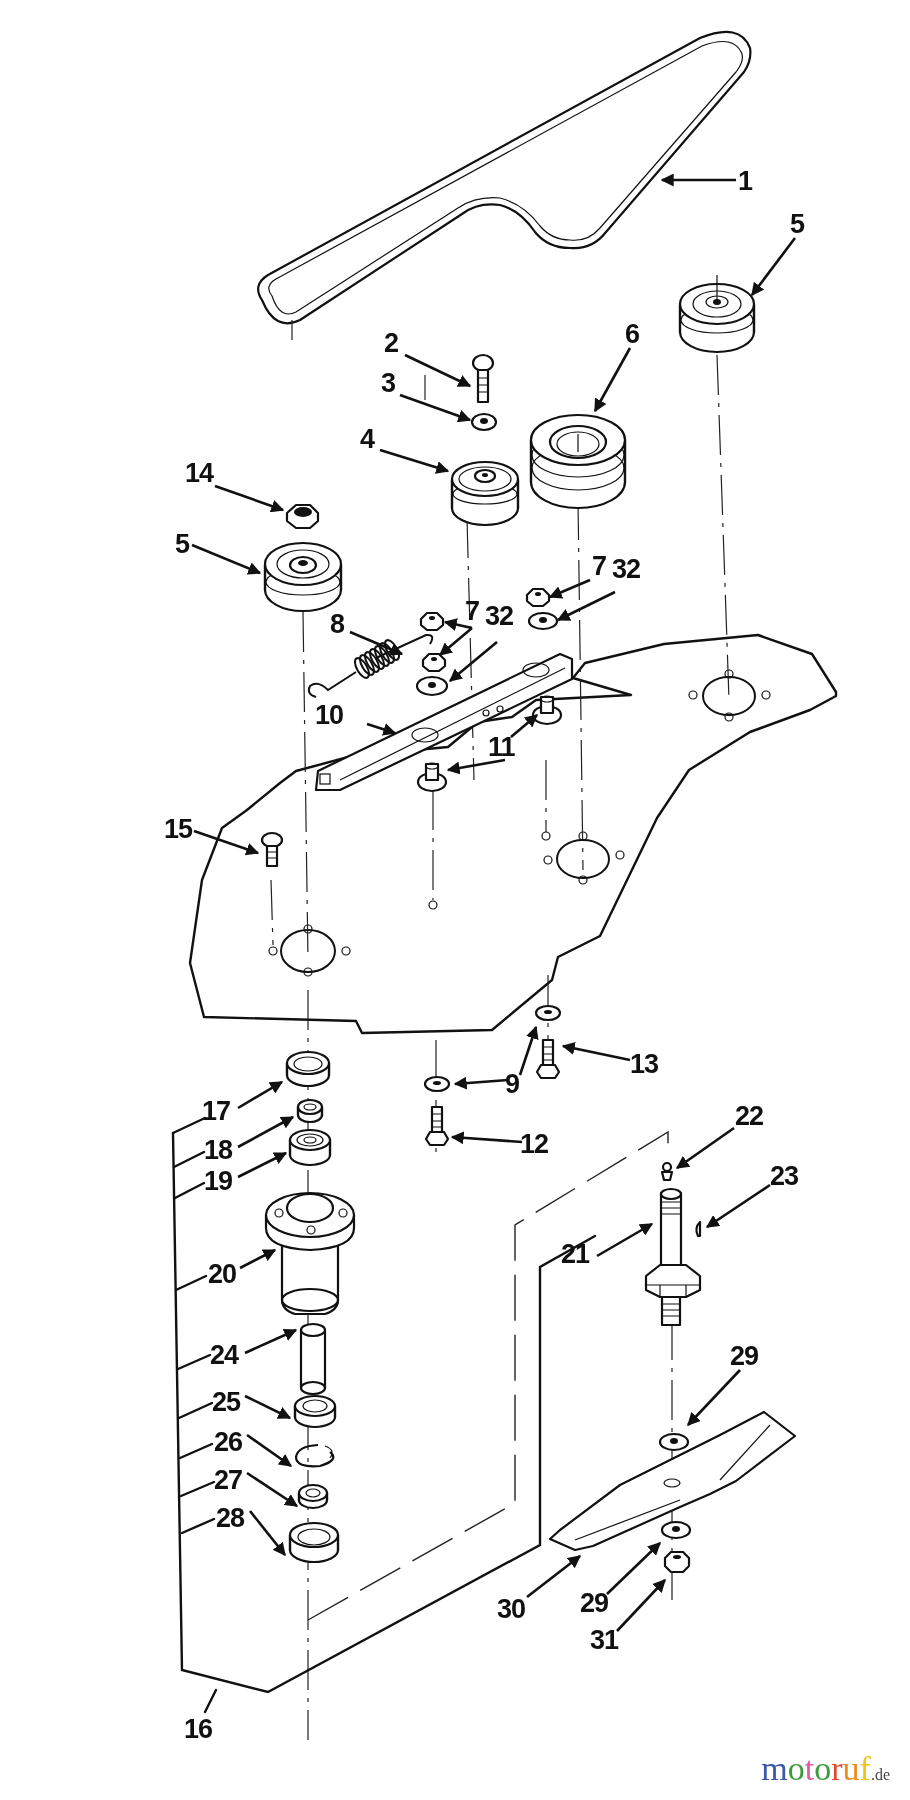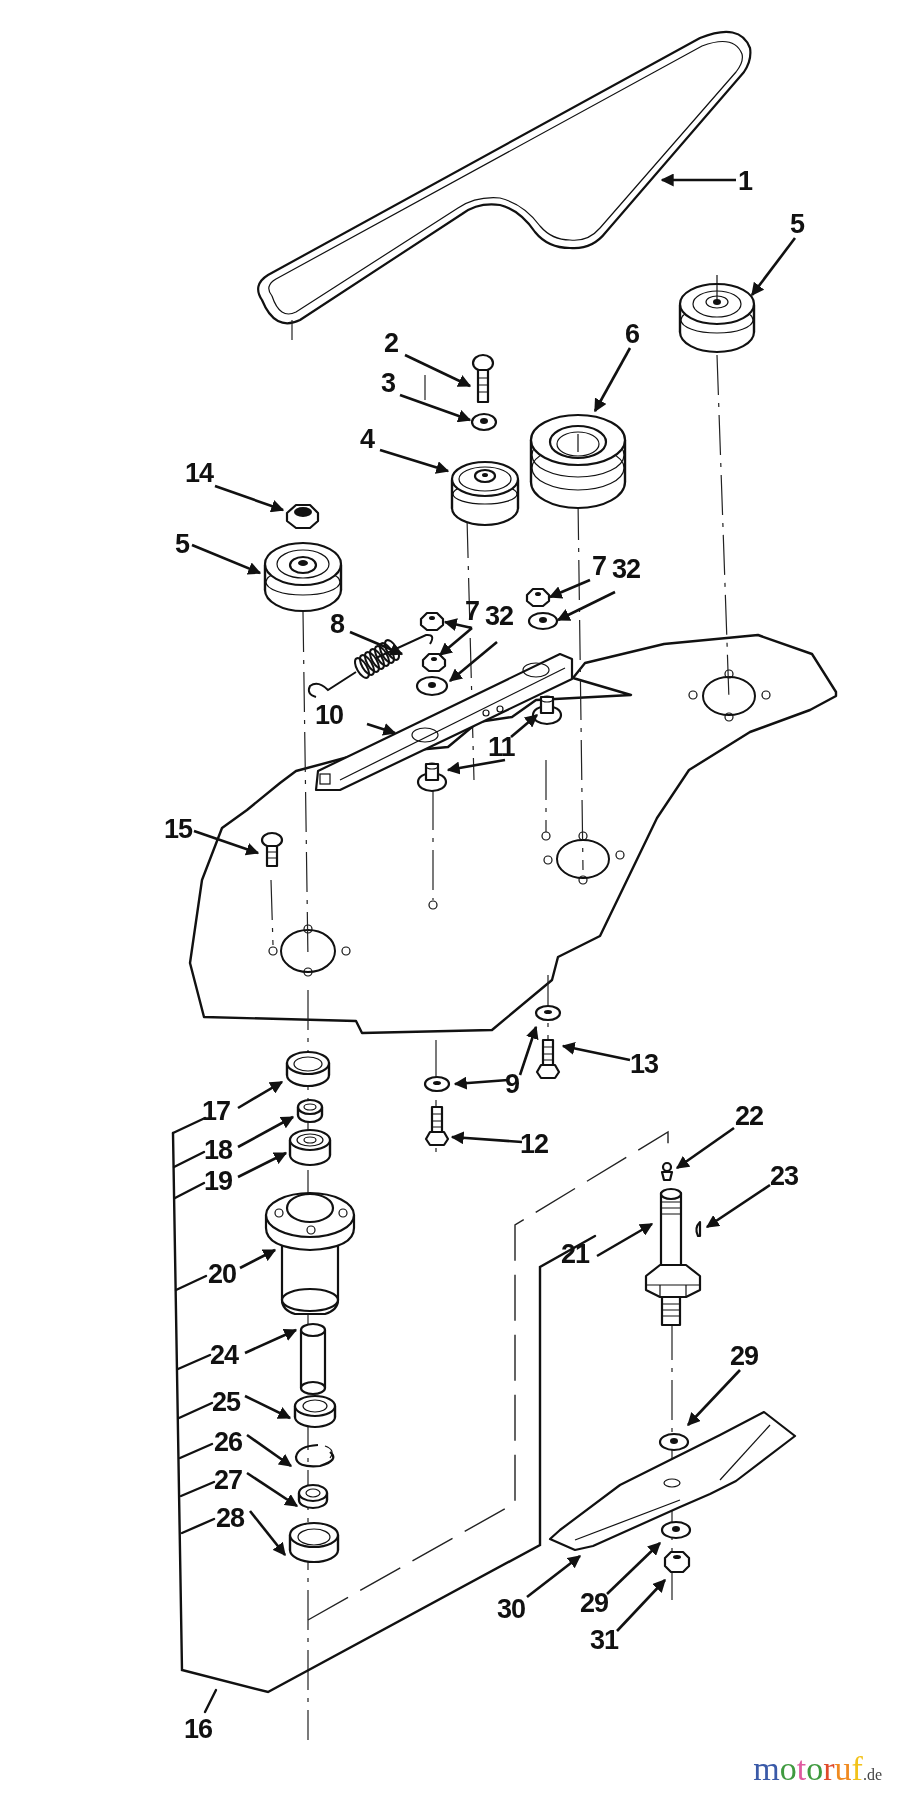--- a/index.html
+++ b/index.html
@@ -7,21 +7,21 @@
   #diagram { position: absolute; left: 0; top: 0; width: 910px; height: 1800px; }
   .part { fill: #ffffff; stroke: #111111; stroke-width: 2.2; stroke-linejoin: round; }
   .thin { fill: none; stroke: #111111; stroke-width: 1.2; }
   .line { fill: none; stroke: #111111; stroke-width: 2.4; stroke-linecap: round; }
   .axis { fill: none; stroke: #222222; stroke-width: 1.2; stroke-dasharray: 40 8 4 8; }
   .dash { fill: none; stroke: #222222; stroke-width: 1.4; stroke-dasharray: 46 14; }
   .deck { fill: #ffffff; stroke: #111111; stroke-width: 2.4; stroke-linejoin: round; }
   .dark { fill: #111111; }
   .callout-text { font-family: "Liberation Sans", sans-serif; font-weight: 700; font-size: 27px; fill: #111111; letter-spacing: -1px; }
   .arrow { fill: none; stroke: #111111; stroke-width: 2.6; }
-  #watermark { position: absolute; right: 28px; bottom: 12px; font-family: "Liberation Serif", serif; font-size: 34px; letter-spacing: 0px; }
+  #watermark { position: absolute; right: 20px; bottom: 12px; font-family: "Liberation Serif", serif; font-size: 34px; letter-spacing: 0px; }
   #watermark span { display: inline-block; }
   #watermark .tld { font-size: 16px; color: #444; }
 </style>
 </head>
 <body>
 
 <svg id="diagram" viewBox="0 0 910 1800" xmlns="http://www.w3.org/2000/svg">
 
   <g>
     <path class="part" d="M262,300 Q252,285 268,275 L700,38 Q740,22 750,48 Q752,60 744,72 L606,232 Q592,250 570,248 Q548,248 535,232 Q520,210 500,205 Q478,202 462,214 L300,320 Q275,332 262,300 Z"></path>

